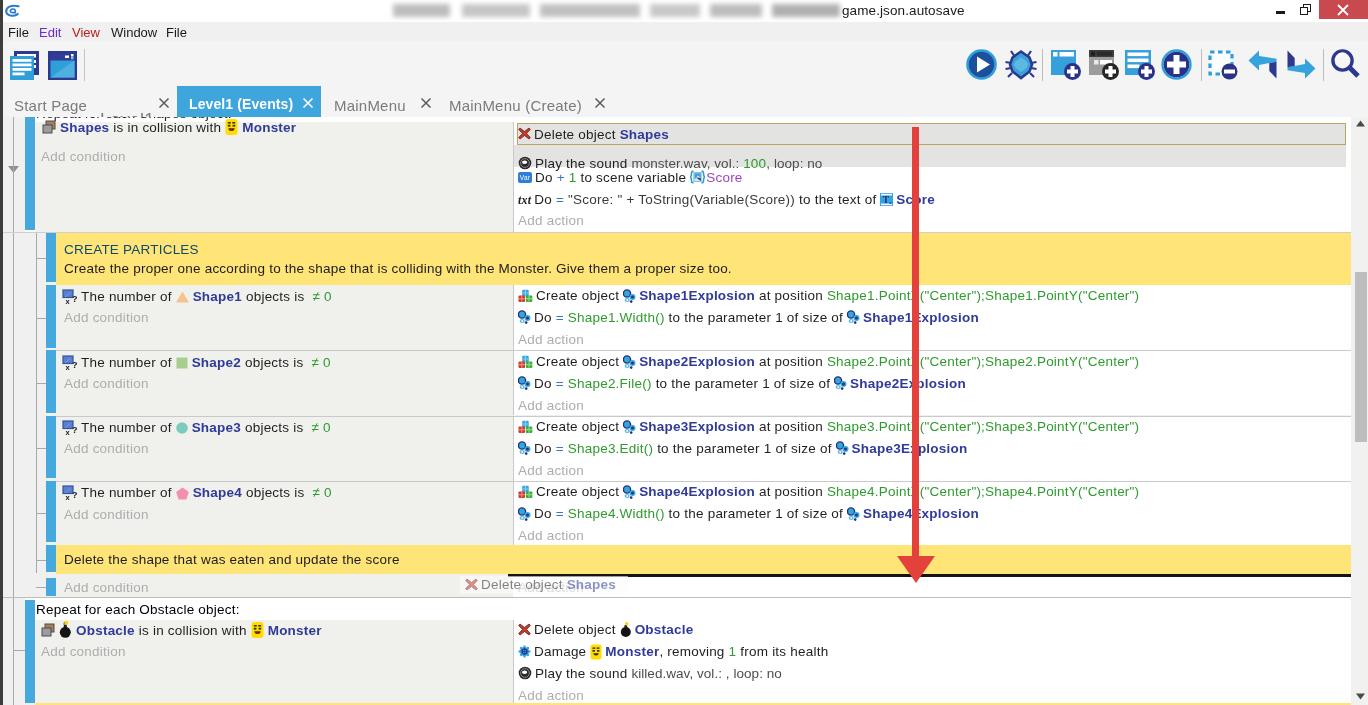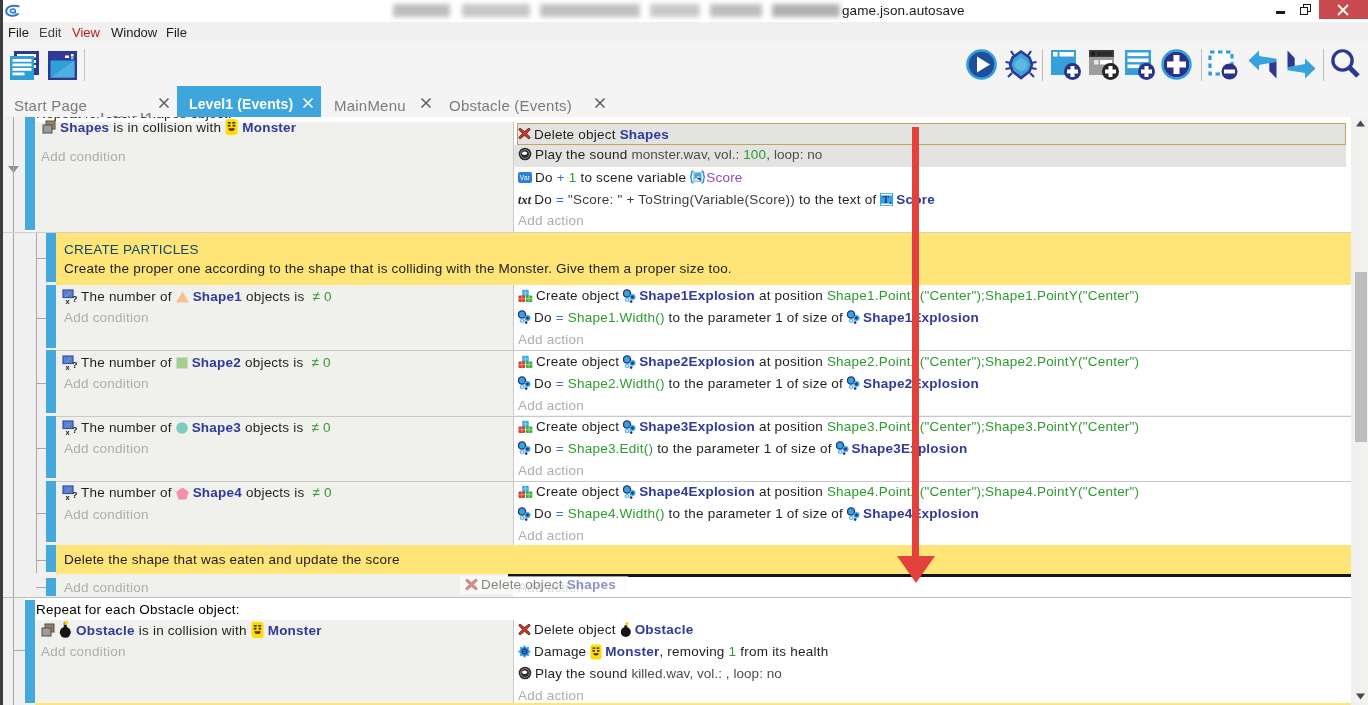--- a/index.html
+++ b/index.html
@@ -38,21 +38,21 @@
 <div class="abs" style="left:1276px;top:11px;width:9px;height:2.5px;background:#1a1a1a"></div>
 <div class="abs" style="left:1303px;top:4px;width:8px;height:8px;border:1.4px solid #1a1a1a"></div>
 <div class="abs" style="left:1300px;top:6.5px;width:8px;height:8px;border:1.4px solid #1a1a1a;background:#fff"></div>
 <div class="abs" style="left:1319px;top:0;width:49px;height:19px;background:#c84a4e"></div>
 <svg class="abs" style="left:1337px;top:4px" width="12" height="12" viewBox="0 0 12 12">
     <path d="M1 1 L11 11 M11 1 L1 11" stroke="#fff" stroke-width="1.8"></path>
   </svg>
 
 <div class="abs" style="left:0;top:22px;width:1368px;height:19px;background:#f0f0f0"></div>
 <div class="abs row" style="left:8px;top:23px;height:19px;line-height:19px;font-size:13px;letter-spacing:0;color:#1a1a1a">File</div>
-<div class="abs row" style="left:39px;top:23px;height:19px;line-height:19px;font-size:13px;letter-spacing:0;color:#404040">Edit</div>
+<div class="abs row" style="left:39px;top:23px;height:19px;line-height:19px;font-size:13px;letter-spacing:0;color:#6d28d9">Edit</div>
 <div class="abs row" style="left:72px;top:23px;height:19px;line-height:19px;font-size:13px;letter-spacing:0;color:#b91c1c">View</div>
 <div class="abs row" style="left:111px;top:23px;height:19px;line-height:19px;font-size:13px;letter-spacing:0;color:#1a1a1a">Window</div>
 <div class="abs row" style="left:166px;top:23px;height:19px;line-height:19px;font-size:13px;letter-spacing:0;color:#1a1a1a">File</div>
 
 <div class="abs" style="left:0;top:41px;width:1368px;height:75.5px;background:#f4f4f4"></div>
 
 <svg class="abs" style="left:10px;top:51px" width="29" height="29" viewBox="0 0 29 29">
 <rect x="4" y="0" width="25" height="24" fill="#2b3990"></rect>
 <rect x="7" y="3" width="19" height="3.5" fill="#fff"></rect>
 <rect x="21" y="9" width="5" height="3" fill="#fff"></rect>
@@ -152,21 +152,21 @@
   </svg>
 <div class="abs" style="left:177px;top:86px;width:144px;height:30.5px;background:#3ea5dd"></div>
 <div class="abs row" style="left:189px;top:93px;height:16px;font-size:14px;letter-spacing:0.1px;color:#fff;font-weight:bold">Level1 (Events)</div>
 <svg class="abs" style="left:302px;top:97px" width="12" height="12" viewBox="0 0 12 12">
     <path d="M1.5 1.5 L10.5 10.5 M10.5 1.5 L1.5 10.5" stroke="#fff" stroke-width="1.6"></path>
   </svg>
 <div class="abs row" style="left:334px;top:95px;height:16px;font-size:15px;color:#7b7b7b">MainMenu</div>
 <svg class="abs" style="left:420px;top:97px" width="12" height="12" viewBox="0 0 12 12">
     <path d="M1.5 1.5 L10.5 10.5 M10.5 1.5 L1.5 10.5" stroke="#5c5c5c" stroke-width="1.5"></path>
   </svg>
-<div class="abs row" style="left:449px;top:95px;height:16px;font-size:15px;color:#7b7b7b">Obstacle (Events)</div>
+<div class="abs row" style="left:449px;top:95px;height:16px;font-size:15px;color:#7b7b7b">MainMenu (Create)</div>
 <svg class="abs" style="left:594px;top:97px" width="12" height="12" viewBox="0 0 12 12">
     <path d="M1.5 1.5 L10.5 10.5 M10.5 1.5 L1.5 10.5" stroke="#5c5c5c" stroke-width="1.5"></path>
   </svg>
 
 <div id="events" class="abs" style="left:0;top:116.5px;width:1368px;height:588.5px;background:#f0f0f0"></div>
 
 <svg class="abs" style="left:6px;top:165px" width="16" height="9" viewBox="0 0 16 9">
     <path d="M2 1 H13 L7.5 8 Z" fill="#909090"></path>
   </svg>
 <div class="abs" style="left:13px;top:117px;width:1px;height:588px;background:#a8a8a8"></div>
@@ -199,21 +199,21 @@
       <path d="M3.4 10.2 H9.6 Q9.4 13 6.5 13 Q3.6 13 3.4 10.2Z" fill="#3a2e00"></path>
       <path d="M4.6 12.3 Q6.5 13.6 8.4 12.3 Q7.6 11 6.5 11.2 Q5.4 11 4.6 12.3Z" fill="#c02020"></path>
     </svg><span class="b">Monster</span></div>
 <div class="row add" style="left:41px;top:145.5px">Add condition</div>
 
 <div class="abs" style="left:513.5px;top:145.4px;width:832px;height:21.8px;background:#e3e3e1"></div>
 <div class="abs" style="left:517px;top:123.4px;width:829px;height:22px;background:#e3e3e1;border:1.4px solid #bda55e"></div>
 <div class="row" style="left:518px;top:123.5px"><svg class="ic" width="13" height="13" viewBox="0 0 13 13" style="margin-right:3px">
       <path d="M2 1 L6.5 4.5 L11 1 L12.3 2.5 L8.5 6.5 L12.3 10.5 L11 12 L6.5 8.5 L2 12 L0.7 10.5 L4.5 6.5 L0.7 2.5 Z" fill="#c23b2e" stroke="#6d1a12" stroke-width="0.8"></path>
     </svg>Delete object <span class="b">Shapes</span></div>
-<div class="row" style="left:518px;top:144px"><svg class="ic" width="14" height="14" viewBox="0 0 14 14" style="margin-right:3px">
+<div class="row" style="left:518px;top:153px"><svg class="ic" width="14" height="14" viewBox="0 0 14 14" style="margin-right:3px">
       <circle cx="7" cy="7" r="6.3" fill="#2c2c2c"></circle>
       <circle cx="7" cy="7" r="4.4" fill="none" stroke="#888" stroke-width="1"></circle>
       <ellipse cx="6.6" cy="6.2" rx="2.6" ry="1.7" fill="#fff"></ellipse>
     </svg>Play the sound <span class="gy">monster.wav, vol.: </span><span class="g">100</span><span class="gy">, loop: </span><span class="gy">no</span></div>
 <div class="row" style="left:518px;top:166.8px"><svg class="ic" width="14" height="11" viewBox="0 0 14 11" style="margin-right:3px">
       <rect x="0" y="0" width="14" height="11" rx="2" fill="#2e7fd9"></rect>
       <text x="7" y="8" font-size="6.5" fill="#fff" text-anchor="middle" font-family="Liberation Sans">Var</text>
     </svg>Do <span class="op">+ </span><span class="g">1</span> to scene variable <svg class="ic" width="15" height="14" viewBox="0 0 15 14" style="margin-right:1px">
       <path d="M3.5 1 Q1.5 1 1.5 3.5 Q1.5 6 0.5 7 Q1.5 8 1.5 10.5 Q1.5 13 3.5 13" fill="none" stroke="#2a9fd8" stroke-width="1.6"></path>
       <path d="M11.5 1 Q13.5 1 13.5 3.5 Q13.5 6 14.5 7 Q13.5 8 13.5 10.5 Q13.5 13 11.5 13" fill="none" stroke="#2a9fd8" stroke-width="1.6"></path>
@@ -309,21 +309,21 @@
       <circle cx="4.2" cy="11" r="0.9" fill="#fff"></circle>
       <circle cx="8.2" cy="12.6" r="1.3" fill="#252e7e"></circle>
     </svg><span class="b">Shape2Explosion</span> at position <span class="g">Shape2.PointX("Center");Shape2.PointY("Center")</span></div>
 <div class="row" style="left:518px;top:372.9px"><svg class="ic" width="13" height="14" viewBox="0 0 13 14" style="margin-right:3px">
       <circle cx="4" cy="4.5" r="3.6" fill="#33a7dc" stroke="#252e7e" stroke-width="1.4"></circle>
       <circle cx="9.5" cy="8" r="3" fill="#38aade"></circle>
       <circle cx="9.5" cy="8" r="1.5" fill="#2b3189"></circle>
       <ellipse cx="4.2" cy="11" rx="2.6" ry="1.9" fill="#55bce6"></ellipse>
       <circle cx="4.2" cy="11" r="0.9" fill="#fff"></circle>
       <circle cx="8.2" cy="12.6" r="1.3" fill="#252e7e"></circle>
-    </svg>Do <span class="op">= </span><span class="g">Shape2.Width()</span> to the parameter 1 of size of <svg class="ic" width="13" height="14" viewBox="0 0 13 14" style="margin-right:3px">
+    </svg>Do <span class="op">= </span><span class="g">Shape2.File()</span> to the parameter 1 of size of <svg class="ic" width="13" height="14" viewBox="0 0 13 14" style="margin-right:3px">
       <circle cx="4" cy="4.5" r="3.6" fill="#33a7dc" stroke="#252e7e" stroke-width="1.4"></circle>
       <circle cx="9.5" cy="8" r="3" fill="#38aade"></circle>
       <circle cx="9.5" cy="8" r="1.5" fill="#2b3189"></circle>
       <ellipse cx="4.2" cy="11" rx="2.6" ry="1.9" fill="#55bce6"></ellipse>
       <circle cx="4.2" cy="11" r="0.9" fill="#fff"></circle>
       <circle cx="8.2" cy="12.6" r="1.3" fill="#252e7e"></circle>
     </svg><span class="b">Shape2Explosion</span></div>
 <div class="row add" style="left:518px;top:394.59999999999997px">Add action</div>
 <div class="abs" style="left:56px;top:350.4px;width:1295px;height:1px;background:#c9c9c9"></div>
 

